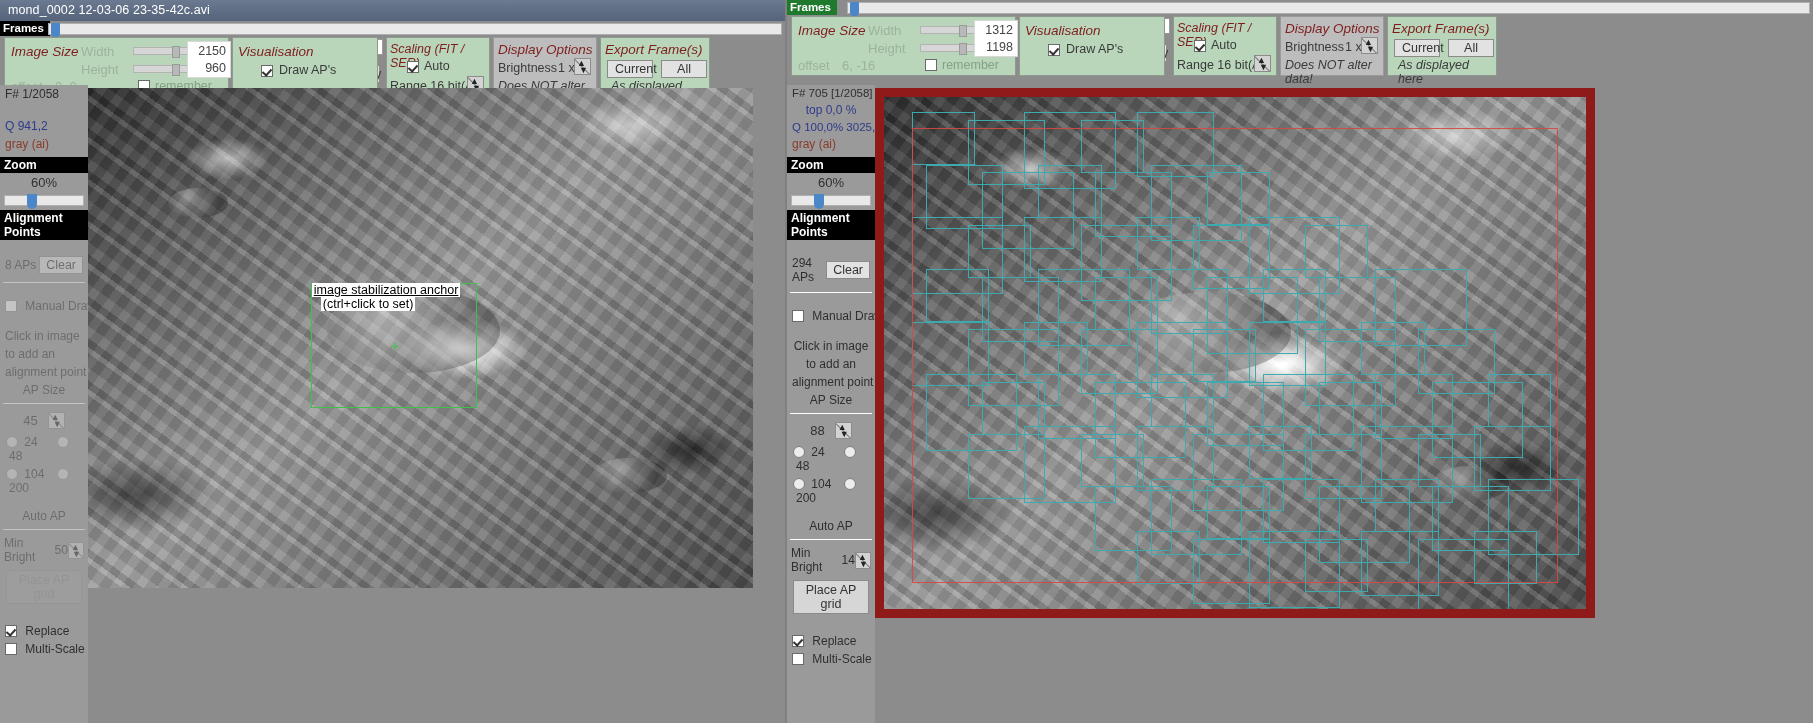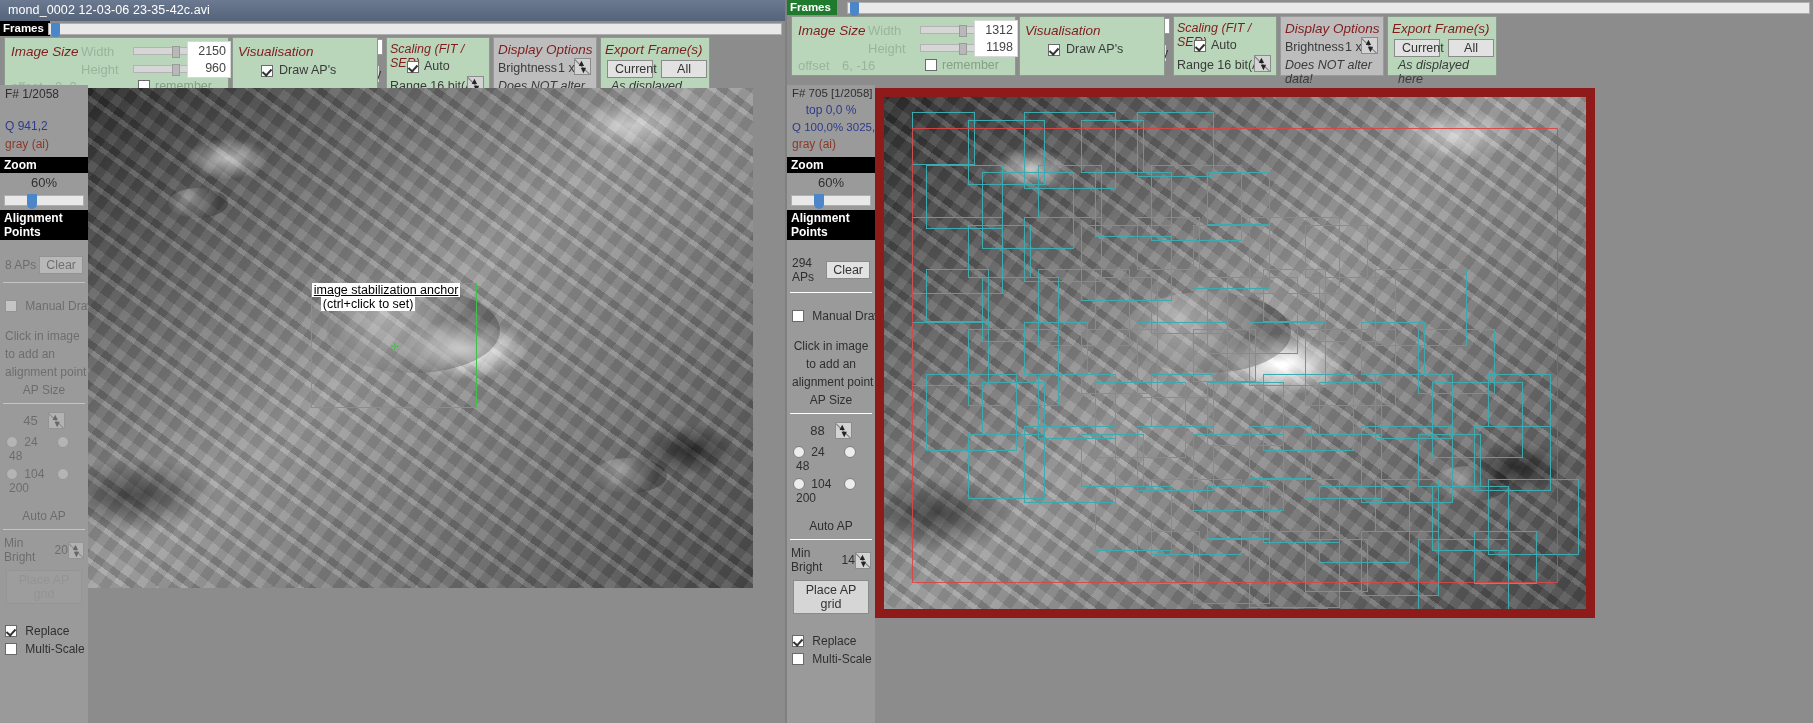--- a/index.html
+++ b/index.html
@@ -330,21 +330,21 @@
             <span style="margin:0 9px 0 3px;">104</span>
             <span class="radio dim"></span>
             <span style="margin-left:3px;">200</span>
           </div>
         </div>
 
         <div class="sc-line sc-center" style="margin-top:10px;">Auto AP</div>
         <div class="divider"></div>
         <div class="sc-row" style="padding:2px 4px;">
           <span>Min Bright</span>
-          <span>20</span>
+          <span>50</span>
           <span class="spinner">
             <span class="spin-up">▲</span>
             <span class="spin-dn">▼</span>
           </span>
         </div>
         <div class="wide-btn dim">Place AP grid</div>
       </div>
 
       <div class="sc-line" style="margin-top:18px;">
         <span class="chk checked"></span>

